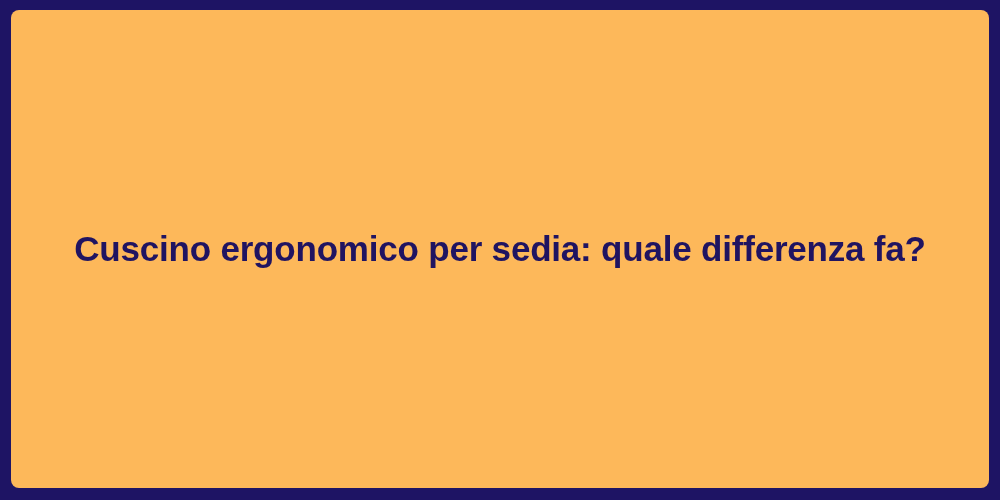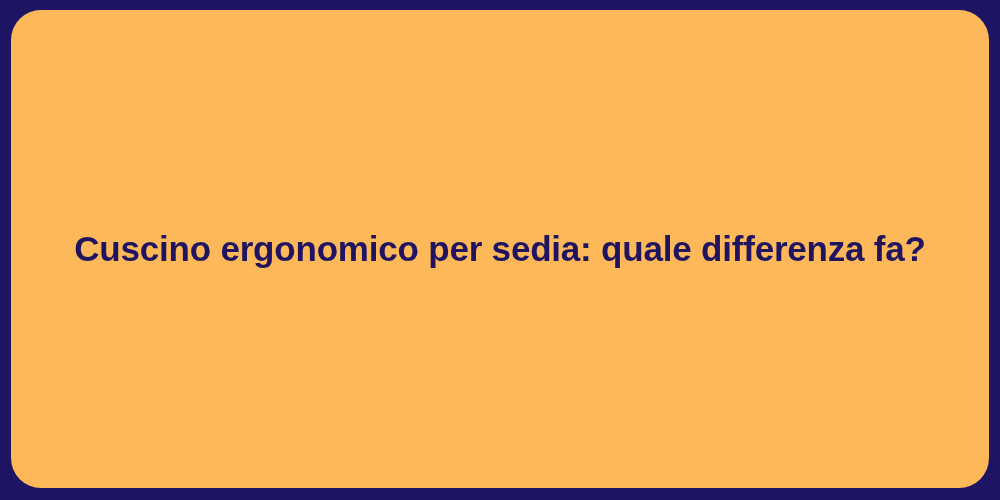--- a/index.html
+++ b/index.html
@@ -19,21 +19,21 @@
     background: #1e1464;
     box-sizing: border-box;
   }
   #banner-card {
     position: absolute;
     left: 11px;
     top: 10px;
     width: 978px;
     height: 478px;
     background: #fdb85a;
-    border-radius: 30px;
+    border-radius: 8px;
     display: flex;
     align-items: center;
     justify-content: center;
     box-sizing: border-box;
     overflow: hidden;
   }
   #banner-title {
     font-family: "Liberation Sans", sans-serif;
     font-size: 35px;
     font-weight: bold;

